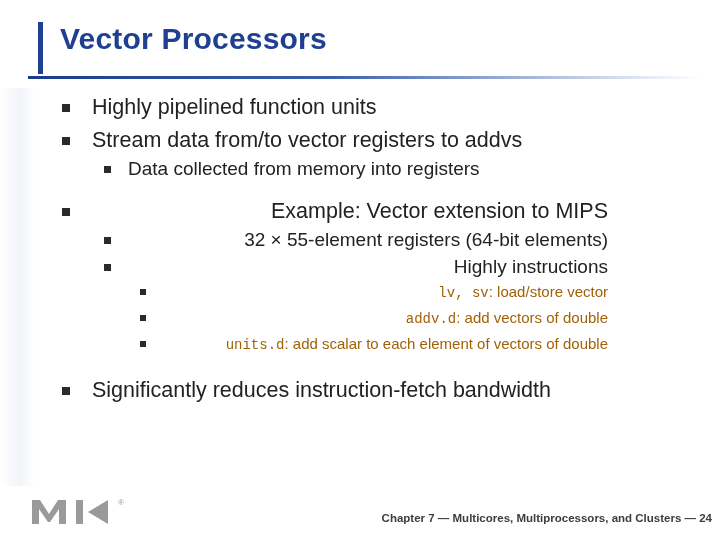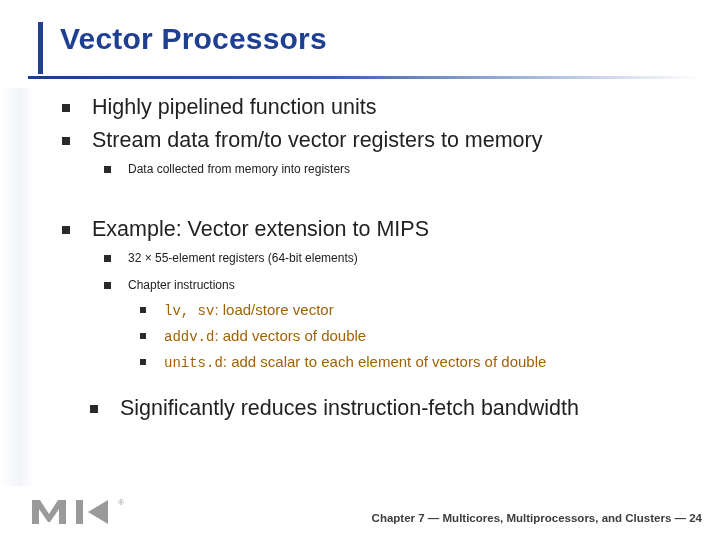--- a/index.html
+++ b/index.html
@@ -111,21 +111,21 @@
     margin-bottom: 1px;
   }
   .l2 > li.item > .bullet {
     left: 12px;
     top: 10px;
     width: 7px;
     height: 7px;
     background: #2a2a2a;
   }
   .l2 > li.item > .txt {
-    font-size: 12px;
+    font-size: 19px;
     color: #222222;
     line-height: 26px;
   }
 
   
   .l3 {
     margin-top: 6px;
   }
   .l3 > li.item {
     padding-left: 36px;
@@ -142,27 +142,27 @@
     font-size: 15px;
     color: #a16207;
     line-height: 24px;
   }
   .mono {
     font-family: "Liberation Mono", monospace;
     font-size: 14px;
   }
 
   .gap-top-8 { margin-top: 8px; }
-  .gap-top-14 { margin-top: 32px; }
-  .gap-top-18 { margin-top: 18px; margin-left: 28px; }
+  .gap-top-14 { margin-top: 14px; text-align: right; }
+  .gap-top-18 { margin-top: 18px; }
 
   
   .footer-note {
     position: absolute;
-    right: 18px;
+    right: 8px;
     bottom: 16px;
     font-size: 11.5px;
     font-weight: bold;
     color: #3d3d3d;
     white-space: nowrap;
   }
   .logo {
     position: absolute;
     left: 30px;
     bottom: 14px;
@@ -191,42 +191,42 @@
 
     <ul class="lvl l1">
 
       <li class="item">
         <span class="bullet"></span>
         <span class="txt">Highly pipelined function units</span>
       </li>
 
       <li class="item">
         <span class="bullet"></span>
-        <span class="txt">Stream data from/to vector registers to memory</span>
+        <span class="txt">Stream data from/to vector registers to addvs</span>
 
         <ul class="lvl l2 gap-top-8">
           <li class="item">
             <span class="bullet"></span>
             <span class="txt">Data collected from memory into registers</span>
           </li>
         </ul>
       </li>
 
       <li class="item gap-top-14">
         <span class="bullet"></span>
         <span class="txt">Example: Vector extension to MIPS</span>
 
         <ul class="lvl l2 gap-top-8">
           <li class="item">
             <span class="bullet"></span>
             <span class="txt">32 × 55-element registers (64-bit elements)</span>
           </li>
           <li class="item">
             <span class="bullet"></span>
-            <span class="txt">Chapter instructions</span>
+            <span class="txt">Highly instructions</span>
 
             <ul class="lvl l3 gap-top-8">
               <li class="item">
                 <span class="bullet"></span>
                 <span class="txt"><span class="mono">lv, sv</span><span>: load/store vector</span></span>
               </li>
               <li class="item">
                 <span class="bullet"></span>
                 <span class="txt"><span class="mono">addv.d</span><span>: add vectors of double</span></span>
               </li>

